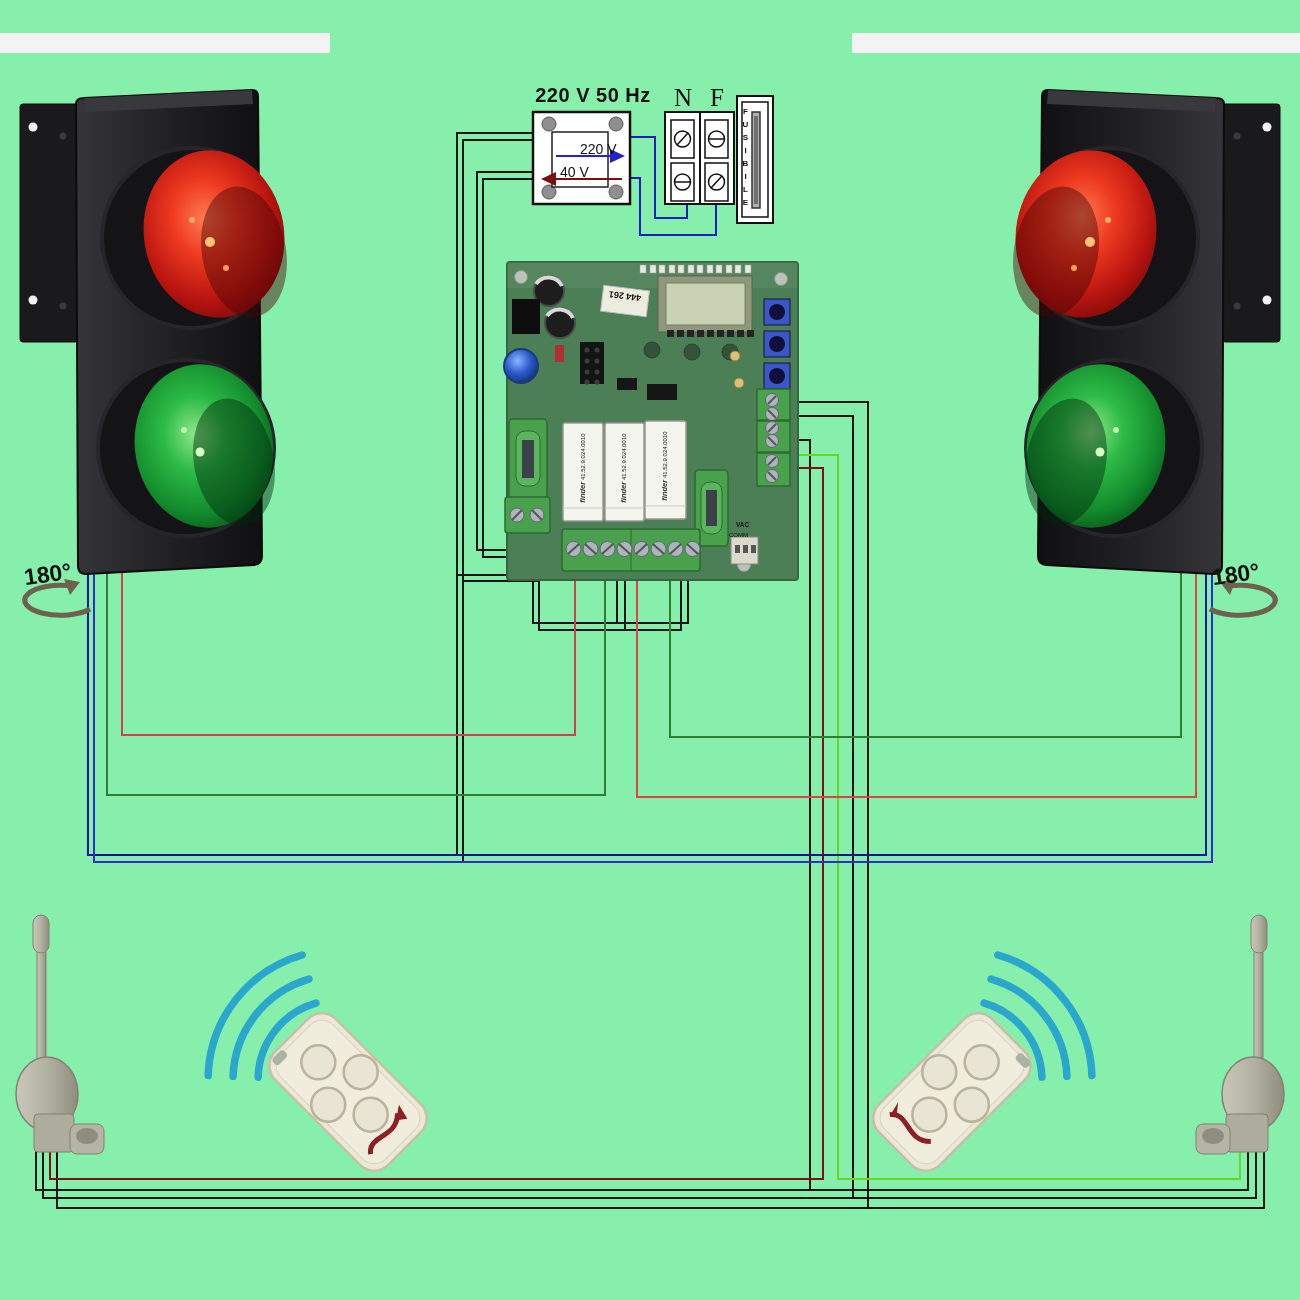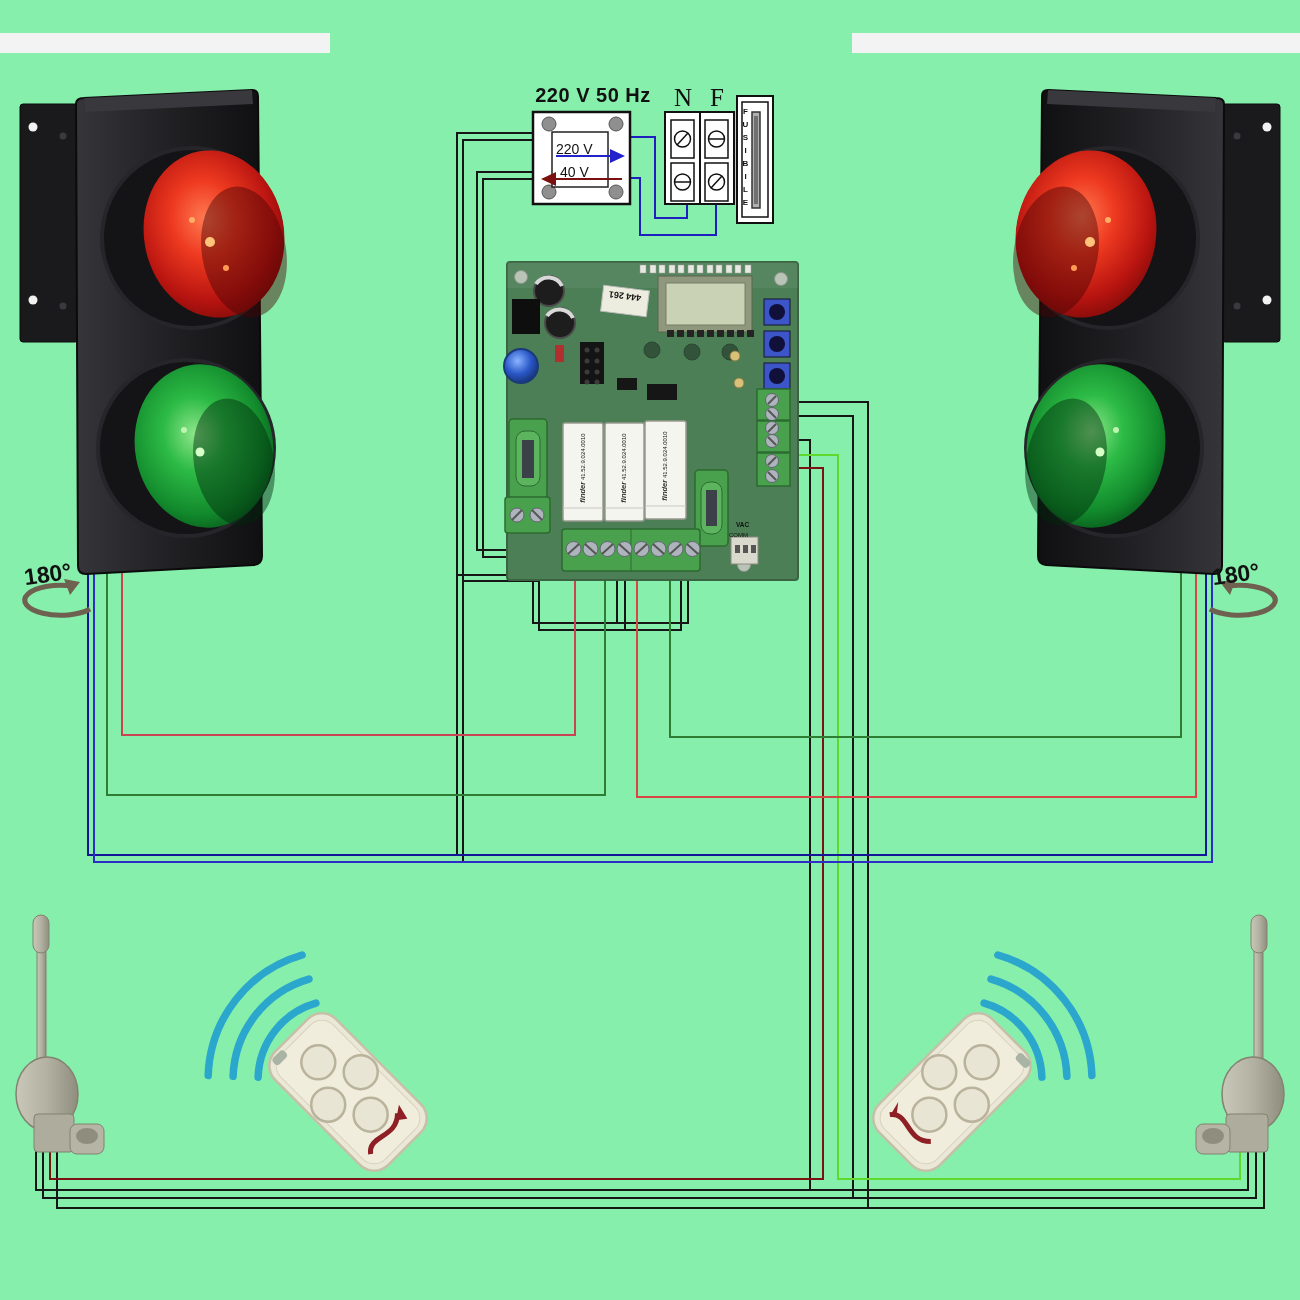--- a/index.html
+++ b/index.html
@@ -2,21 +2,21 @@
 <html><head>
 <meta charset="utf-8">
 <style>
   html,body{margin:0;padding:0;background:#ffffff;}
   .stage{position:relative;width:1300px;height:1300px;background:#86efac;overflow:hidden;
          font-family:"Liberation Sans",sans-serif;}
   .stage svg{position:absolute;left:0;top:0;}
   .ovl{position:absolute;left:0;top:0;width:1300px;height:1300px;pointer-events:none;}
   .ovl div{position:absolute;color:#111;}
   .lbl-supply{left:523px;top:84px;width:140px;text-align:center;font-size:20px;font-weight:bold;letter-spacing:.5px;}
-  .lbl-220{left:556px;top:141px;font-size:14px;color:#222;}
+  .lbl-220{left:580px;top:141px;font-size:14px;color:#222;}
   .lbl-24{left:560px;top:164px;font-size:14px;color:#222;}
   .lbl-n{left:671px;top:84px;width:24px;text-align:center;font-size:25px;font-family:"Liberation Serif",serif;}
   .lbl-f{left:705px;top:84px;width:24px;text-align:center;font-size:25px;font-family:"Liberation Serif",serif;}
   .lbl-fuse{left:741px;top:107px;height:106px;writing-mode:vertical-lr;text-orientation:upright;
             font-size:8px;font-weight:bold;letter-spacing:4px;color:#111;}
   .lbl-rot{font-size:23px;font-weight:bold;transform:rotate(-8deg);}
   .rot-left{left:24px;top:561px;}
   .rot-right{left:1212px;top:561px;}
   .lbl-tag{left:602px;top:291px;width:46px;text-align:center;font-size:9px;font-weight:bold;
            color:#444;transform:rotate(187deg);}

